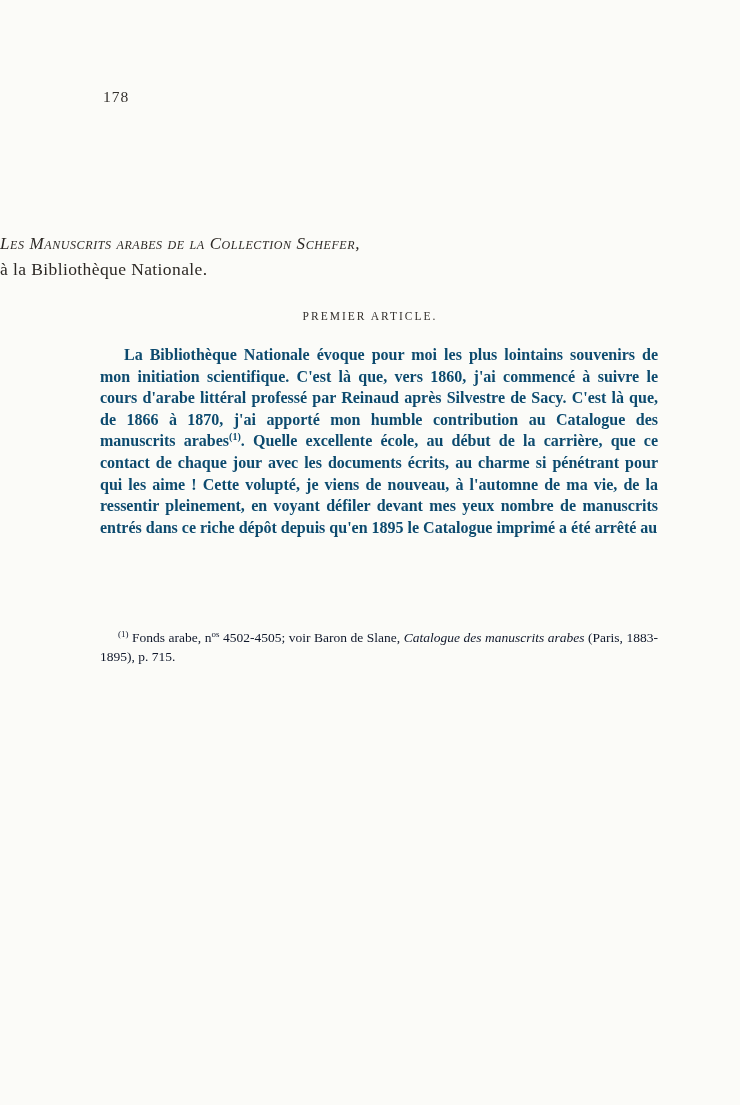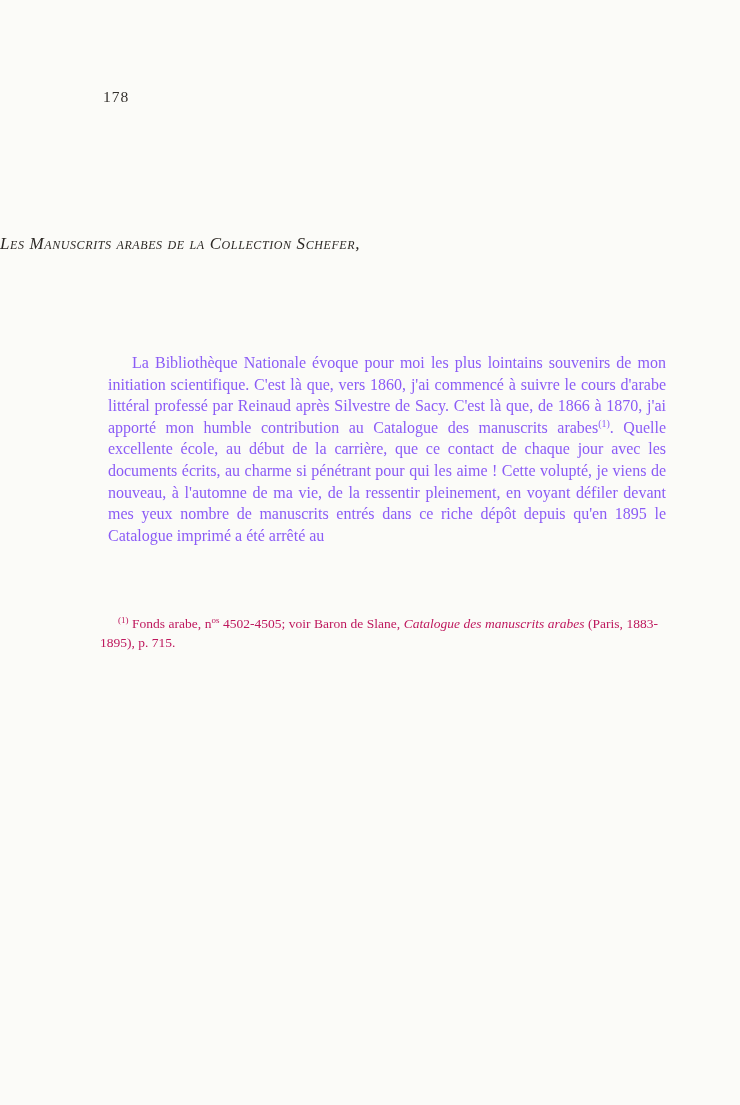--- a/index.html
+++ b/index.html
@@ -66,43 +66,44 @@
     font-size: 11.5px;
     letter-spacing: 2px;
     color: #35312d;
   }
   
   .body-text {
     position: absolute;
     top: 344px;
     left: 100px;
     width: 558px;
-    margin: 8px;
+    margin: 0;
     font-size: 16px;
     line-height: 21.6px;
     text-align: justify;
     text-indent: 24px;
-    color: #8b5cf6;
+    color: #0c4a6e;
+    font-weight: bold;
   }
   .fn-ref {
     font-size: 10px;
     line-height: 0;
     vertical-align: super;
   }
   
   .footnote {
     position: absolute;
-    top: 614px;
+    top: 628px;
     left: 100px;
     width: 558px;
     font-size: 13.5px;
     line-height: 19px;
     text-align: justify;
     text-indent: 18px;
-    color: #be185d;
+    color: #0f172a;
   }
   .footnote sup {
     font-size: 9px;
     line-height: 0;
     vertical-align: super;
   }
   .italic {
     font-style: italic;
   }
 </style>
@@ -110,20 +111,22 @@
 <body>
 
 <div class="page">
 
   <div class="page-header">
     <span class="page-number">178</span>
   </div>
 
   <div class="article-title">
     <div class="title-line1">Les Manuscrits arabes de la Collection Schefer,</div>
+    <div class="title-line2">à la Bibliothèque Nationale.</div>
   </div>
 
+  <div class="section-heading">PREMIER ARTICLE.</div>
 
   <p class="body-text"><span>La Bibliothèque Nationale évoque pour moi les plus lointains souvenirs de mon initiation scientifique. C'est là que, vers 1860, j'ai commencé à suivre le cours d'arabe littéral professé par Reinaud après Silvestre de Sacy. C'est là que, de 1866 à 1870, j'ai apporté mon humble contribution au Catalogue des manuscrits arabes</span><sup class="fn-ref">(1)</sup><span>. Quelle excellente école, au début de la carrière, que ce contact de chaque jour avec les documents écrits, au charme si pénétrant pour qui les aime ! Cette volupté, je viens de nouveau, à l'automne de ma vie, de la ressentir pleinement, en voyant défiler devant mes yeux nombre de manuscrits entrés dans ce riche dépôt depuis qu'en 1895 le Catalogue imprimé a été arrêté au</span></p>
 
   <div class="footnote"><sup>(1)</sup><span> Fonds arabe, n</span><sup>os</sup><span> 4502-4505; voir Baron de Slane, </span><span class="italic">Catalogue des manuscrits arabes</span><span> (Paris, 1883-1895), p. 715.</span></div>
 
 </div>
 
 </body></html>

